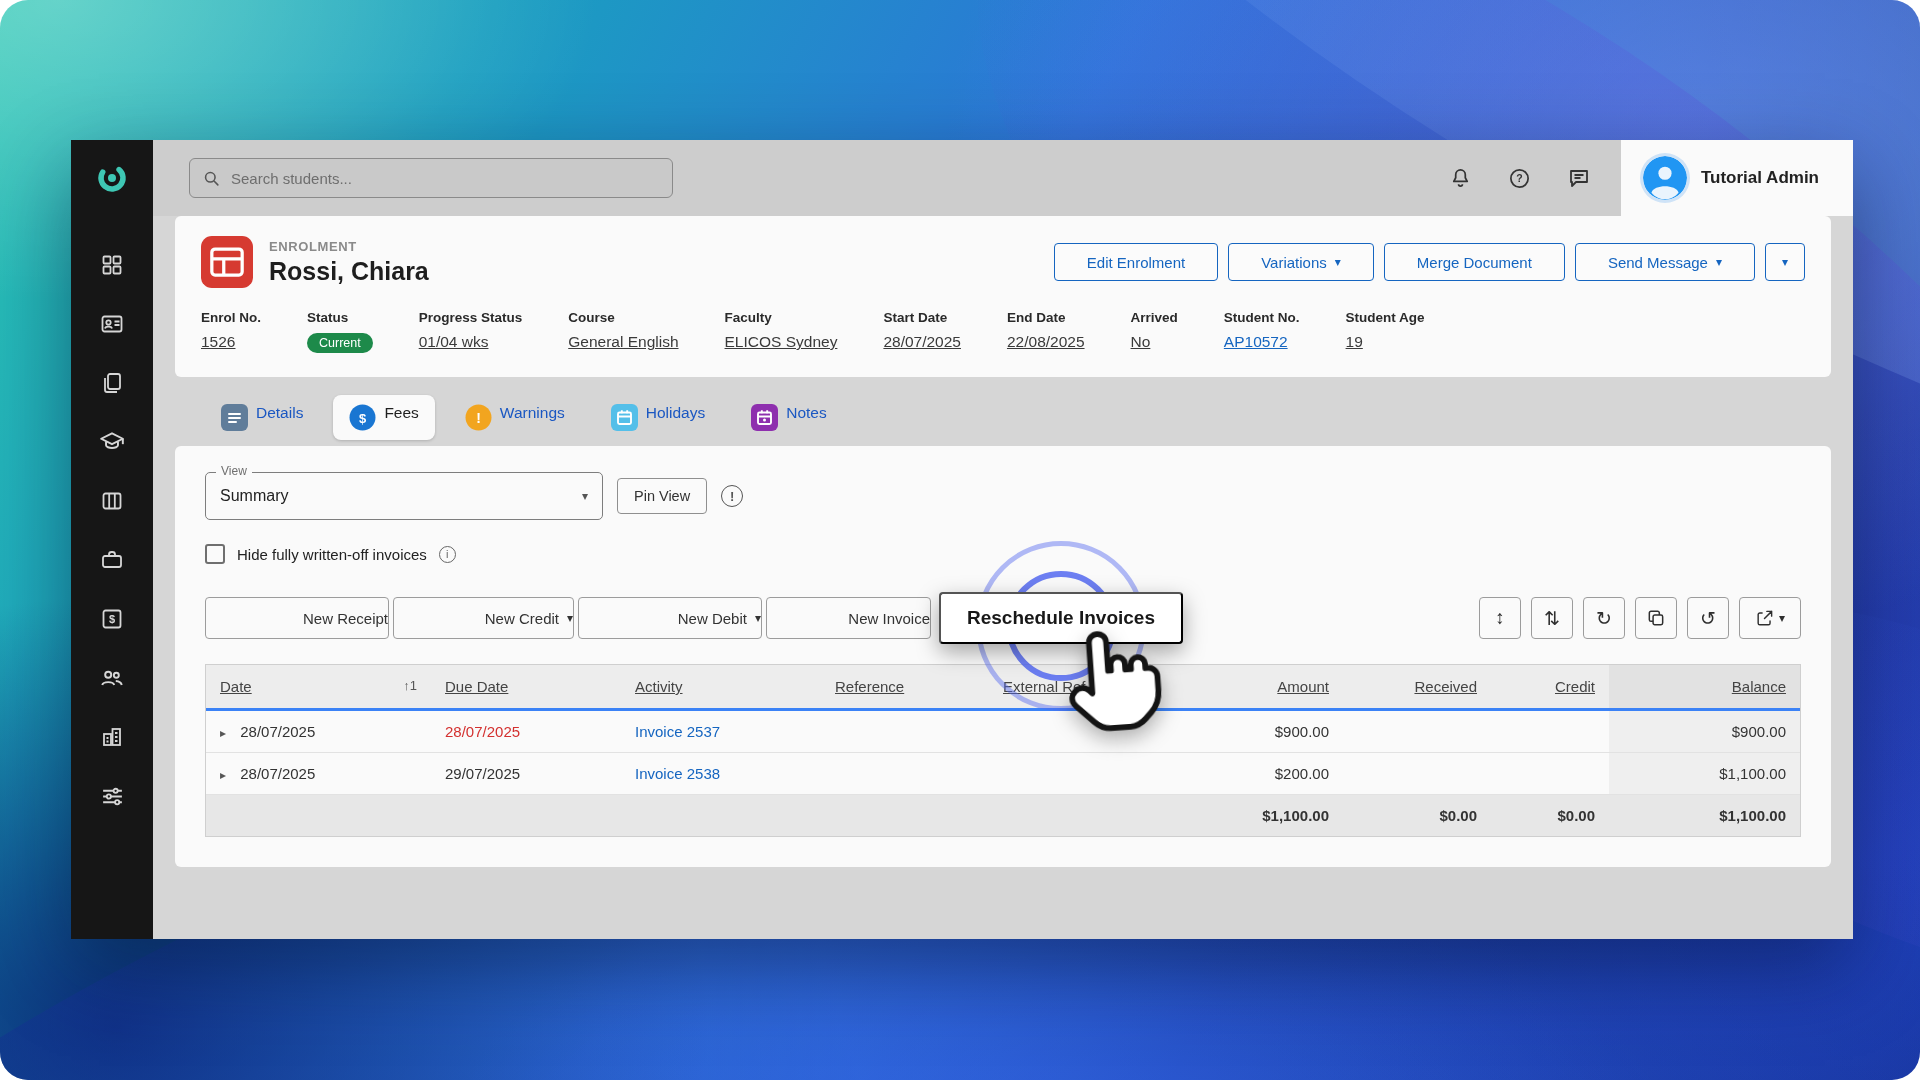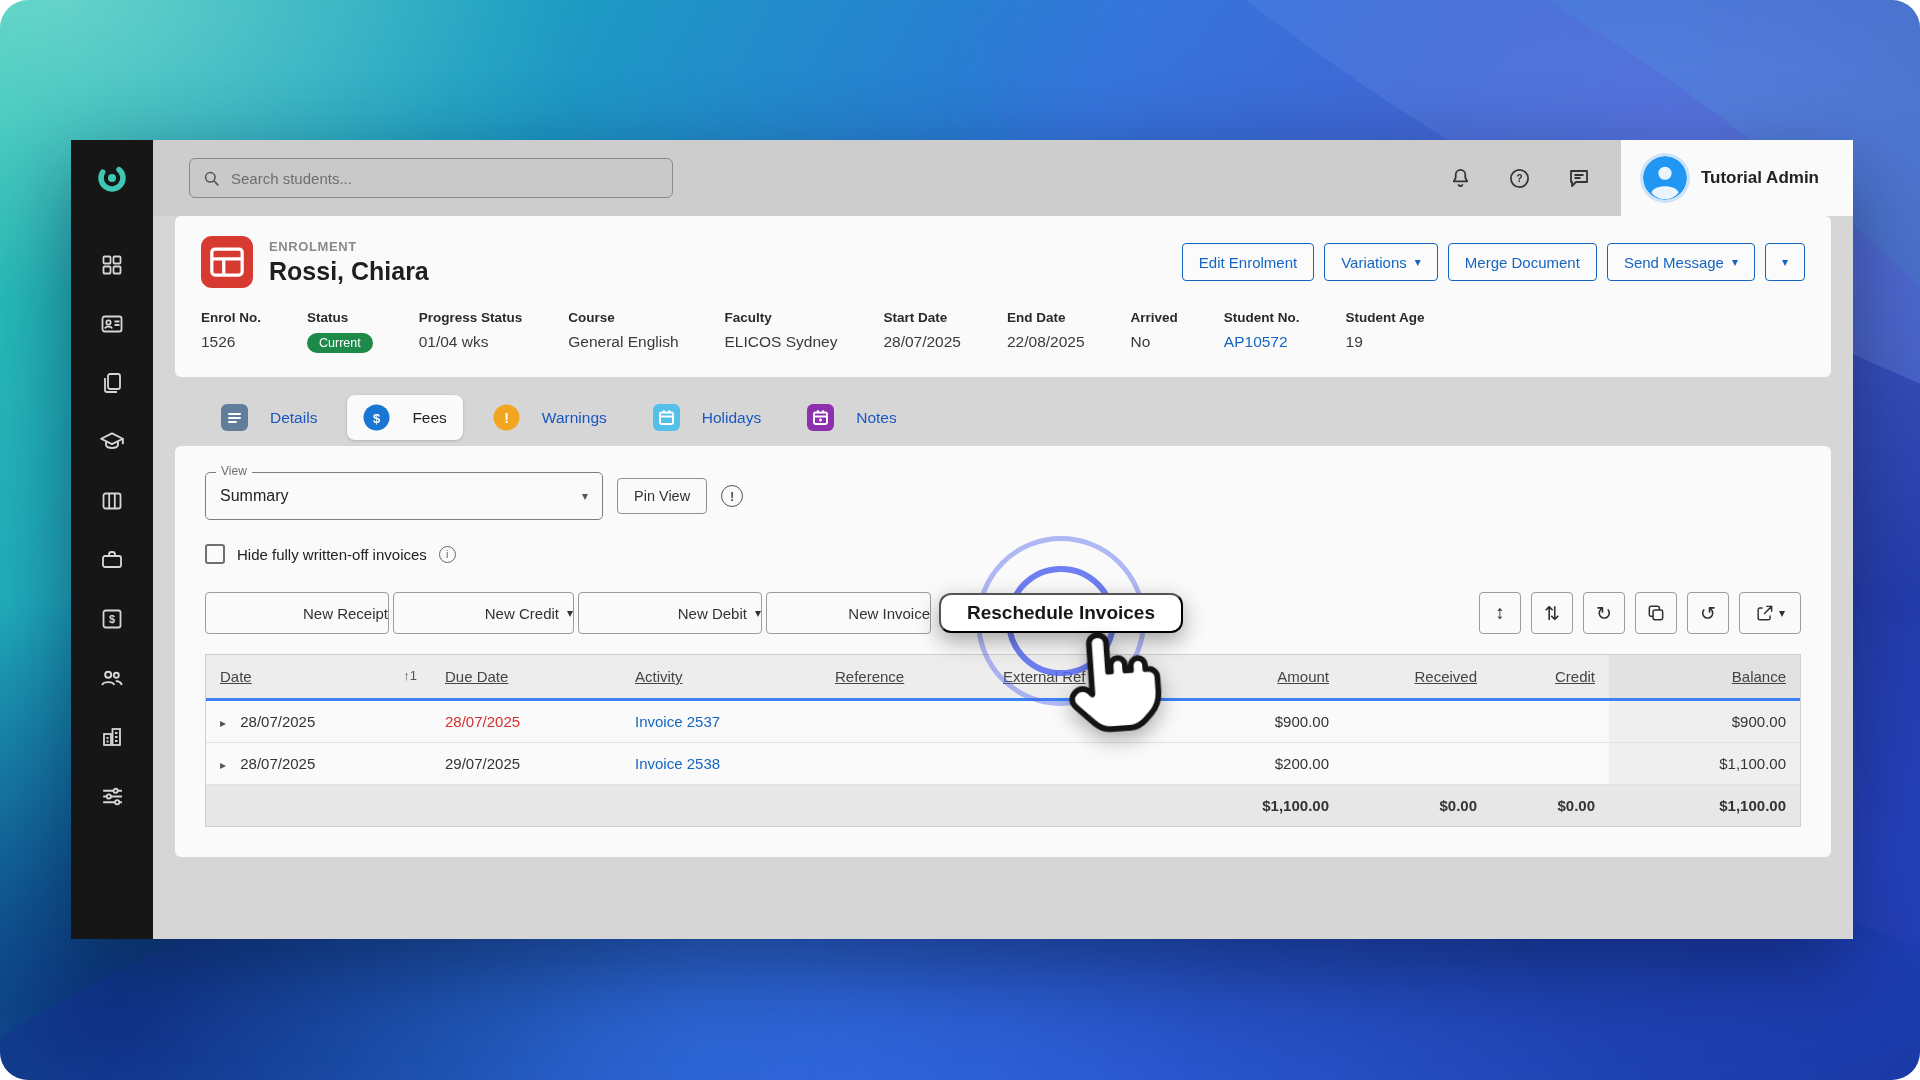--- a/index.html
+++ b/index.html
@@ -64,34 +64,34 @@
 
   .content { padding:0 22px; }
 
   
   .enrol-card { background:#fafafa; border-radius:6px; padding:20px 26px 24px; }
   .enrol-head { display:flex; align-items:center; }
   .enrol-icon { width:52px; height:52px; margin-right:16px; flex-shrink:0; }
   .kicker { font-size:13px; color:#8a8a8a; font-weight:bold; letter-spacing:.6px; }
   .student-name { font-size:25px; font-weight:bold; color:#1e1e1e; margin-top:3px; }
   .actions { margin-left:auto; display:flex; gap:10px; align-items:center; }
-  .btn-blue { height:38px; padding:0 16px; border:1px solid #1565c0; color:#1565c0; background:#fbfbfb;
+  .btn-blue { height:38px; padding:0 32px; border:1px solid #1565c0; color:#1565c0; background:#fbfbfb;
     border-radius:4px; font-size:15px; display:inline-flex; align-items:center; gap:8px; cursor:pointer; white-space:nowrap; }
   .btn-blue.mini { width:40px; padding:0; justify-content:center; }
   .caret { font-size:12px; line-height:1; }
 
   .fields { display:flex; gap:46px; margin-top:22px; }
   .field-label { font-size:13.5px; font-weight:bold; color:#2a2a2a; white-space:nowrap; }
-  .field-value { font-size:15.5px; color:#3a3a3a; margin-top:8px; white-space:nowrap; }
+  .field-value { font-size:15.5px; color:#3a3a3a; margin-top:8px; white-space:nowrap;text-decoration:underline; }
   .badge { display:inline-block; background:#1d8a4a; color:#fff; font-size:12.5px; padding:3px 12px; border-radius:11px; }
   .link-blue { color:#1565c0; cursor:pointer; }
 
   
   .tabs { display:flex; align-items:center; gap:14px; margin:18px 0 6px 30px; }
-  .tab { display:flex; align-items:center; gap:22px; padding:9px 16px; font-size:15.5px; color:#1a57c2;
+  .tab { display:flex; gap:8px; padding:9px 16px; font-size:15.5px; color:#1a57c2;
     border-radius:8px; cursor:pointer; white-space:nowrap; }
   .tab.active { background:#fafafa; color:#1f1f1f; box-shadow:0 1px 3px rgba(0,0,0,.18); }
   .tico-sq { width:27px; height:27px; flex-shrink:0; }
 
   
   .fees-card { background:#fafafa; border-radius:6px; padding:26px 30px 30px; }
   .view-row { display:flex; align-items:center; gap:14px; }
   .select-box { position:relative; width:398px; height:48px; border:1px solid #7d7d7d; border-radius:5px;
     background:#fafafa; display:flex; align-items:center; padding:0 14px; font-size:16px; color:#222; cursor:pointer; }
   .float-label { position:absolute; top:-9px; left:10px; background:#fafafa; padding:0 5px; font-size:12px; color:#6f6f6f; }
@@ -116,21 +116,21 @@
     display:flex; align-items:center; justify-content:center; font-size:19px; color:#2f2f2f; cursor:pointer; gap:5px; }
   .icon-btn.export { width:62px; }
 
   
   .reschedule-wrap { position:relative; margin-left:4px; z-index:6; }
   .ring { position:absolute; left:50%; top:50%; border-radius:50%; pointer-events:none; }
   .ring.outer { width:170px; height:170px; transform:translate(-50%,-50%) translateY(8px);
     border:5px solid rgba(84,104,240,.45); z-index:1; }
   .ring.inner { width:110px; height:110px; transform:translate(-50%,-50%) translateY(8px);
     border:6px solid rgba(84,104,240,.85); z-index:1; }
-  .reschedule-btn { position:relative; z-index:2; height:40px; padding:0 26px; background:#ffffff; border-radius:12px;
+  .reschedule-btn { position:relative; z-index:2; height:52px; padding:0 26px; background:#ffffff; border-radius:4px;
     box-shadow:0 8px 22px rgba(0,0,0,.35); font-size:19px; font-weight:bold; color:#181818;
     display:flex; align-items:center; cursor:pointer; white-space:nowrap; }
   .hand { position:absolute; z-index:7; left:118px; top:22px; width:112px; height:130px;
     filter:drop-shadow(0 8px 10px rgba(0,0,0,.30)); transform:rotate(-4deg); pointer-events:none; }
 
   
   .grid { margin-top:20px; border:1px solid #cfcfcf; }
   table { width:100%; border-collapse:collapse; table-layout:fixed; font-size:15px; }
   th { background:#ededed; font-weight:normal; color:#444; text-align:left; padding:13px 14px;
     border-bottom:3px solid #3b82f6; white-space:nowrap; overflow:hidden;text-decoration:underline; }

